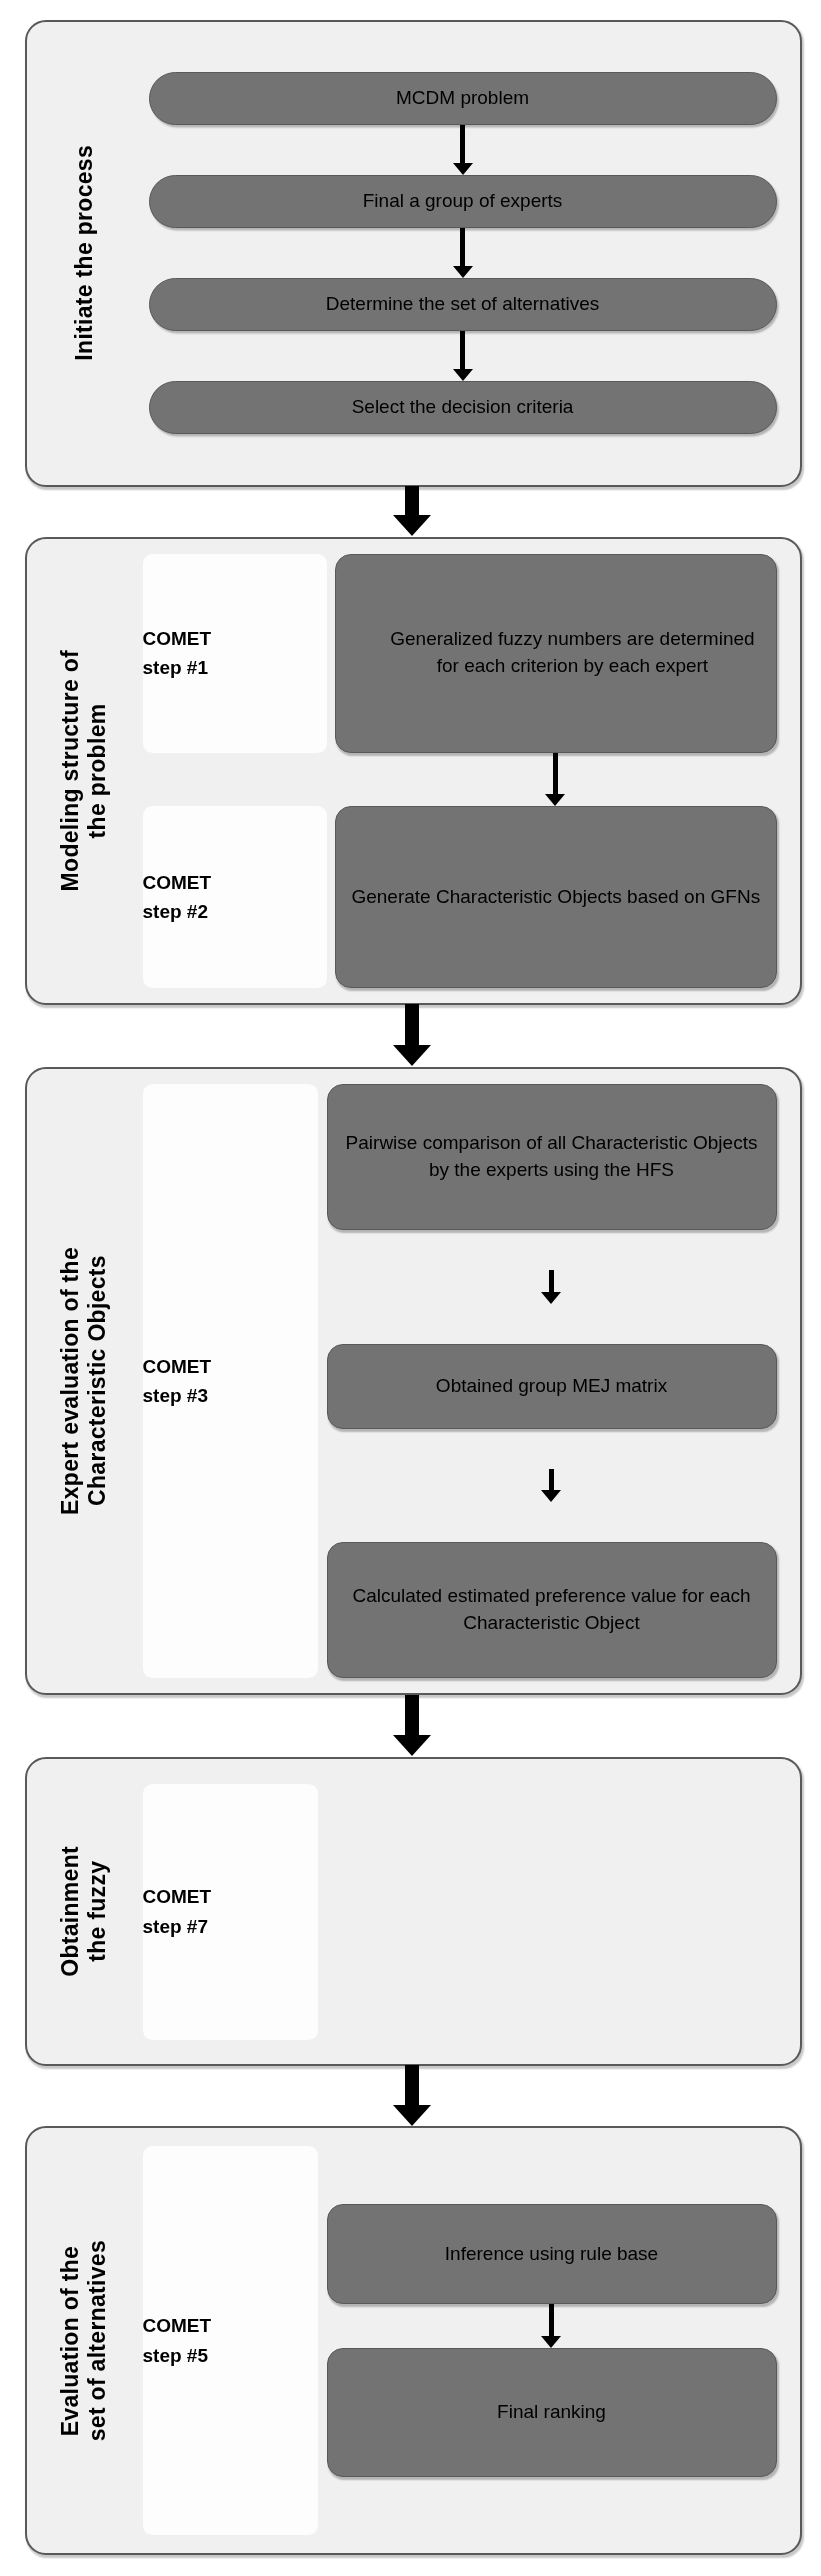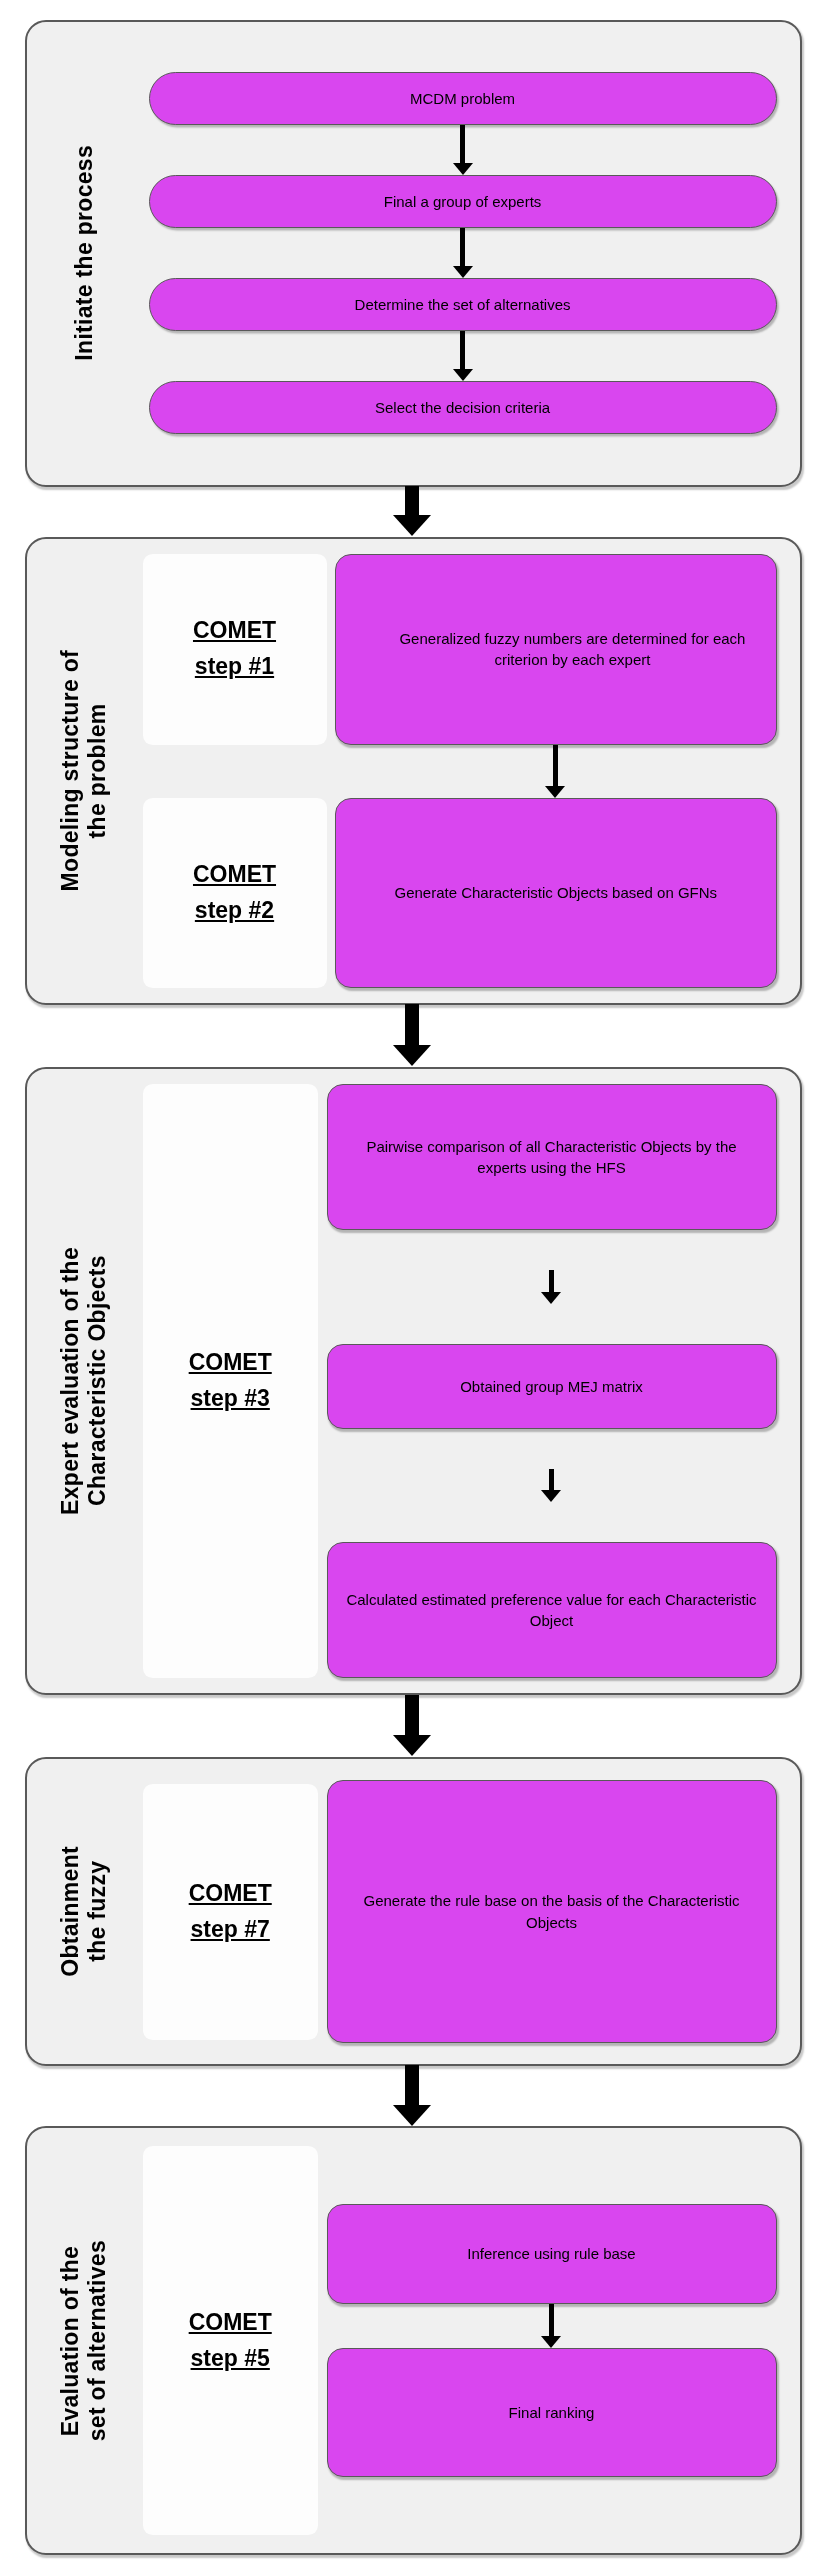--- a/index.html
+++ b/index.html
@@ -67,51 +67,49 @@
     display: flex;
     align-items: stretch;
     padding: 13.5px 6.1px 13.5px 0;
   }
   .step-card {
     width: 100%;
     background: #fdfdfd;
     border-radius: 9.8px;
     display: flex;
     flex-direction: column;
-    align-items: center;
     justify-content: center;
-    font-size: 23px;
+    font-size: 19px;
     font-weight: bold;
     line-height: 1.55;
     color: #000000;
-    text-decoration: underline;
   }
   .step-card .ln { display: block; }
 
   
   .content-col {
     flex: 1 1 auto;
     box-sizing: border-box;
     padding: 13.5px 23px 13.5px 0;
     display: flex;
     flex-direction: column;
     justify-content: center;
   }
 
   
   .pbox {
-    background: #d946ef;
+    background: #737373;
     border: 1.8px solid #595959;
     box-shadow: 1.8px 2.4px 1.8px rgba(0,0,0,0.25);
     display: flex;
     align-items: center;
     justify-content: center;
     text-align: center;
     color: #000000;
-    font-size: 15px;
+    font-size: 19px;
     line-height: 1.42;
     box-sizing: border-box;
     padding: 9.8px 14.7px;
   }
   .pbox.pill { border-radius: 612px; }
   .pbox.rounded { border-radius: 16px; }
 
   
   .s1 .content-col { padding: 16px 23px 16px 0; }
   .s1 .pbox { height: 53px; }
@@ -308,23 +306,20 @@
 the fuzzy</span>
     </div>
 
     <div class="step-col" style="padding:24.5px 8.6px 24.5px 0;">
       <div class="step-card">
         <span class="ln">COMET</span>
         <span class="ln">step #7</span>
       </div>
     </div>
 
-    <div class="content-col" style="padding:21px 23px 21px 0;">
-      <div class="pbox rounded" style="height:100%;">Generate the rule base on the basis of the Characteristic Objects</div>
-    </div>
   </div>
 
   <div class="arrow-big" style="top:2065px; height:61px;">
     <div class="shaft"></div>
       <div class="head"></div>
   </div>
 
   <div class="stage s5" style="top:2126px; height:429px;">
 
     <div class="stage-label">

